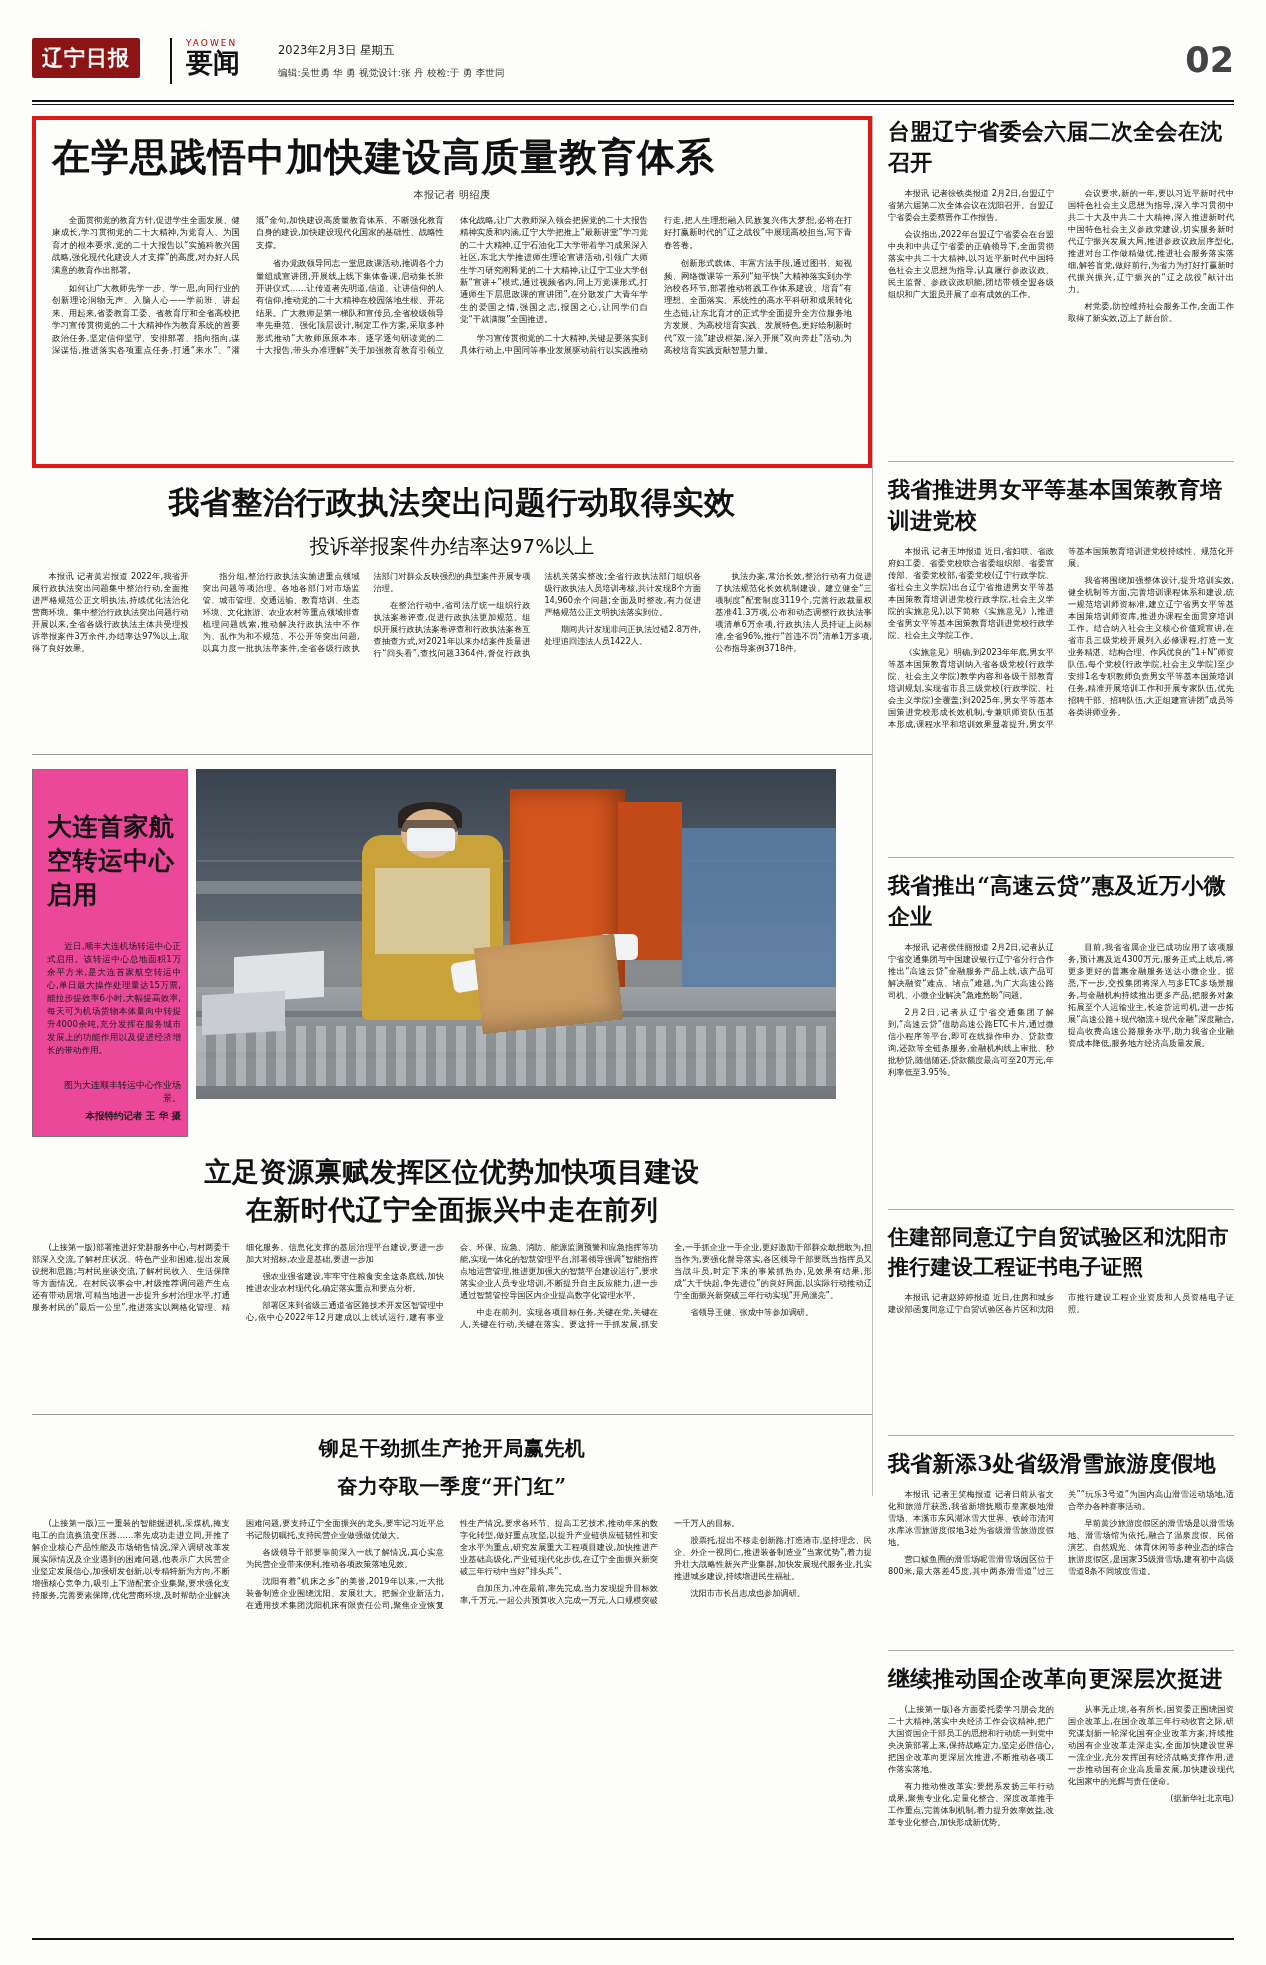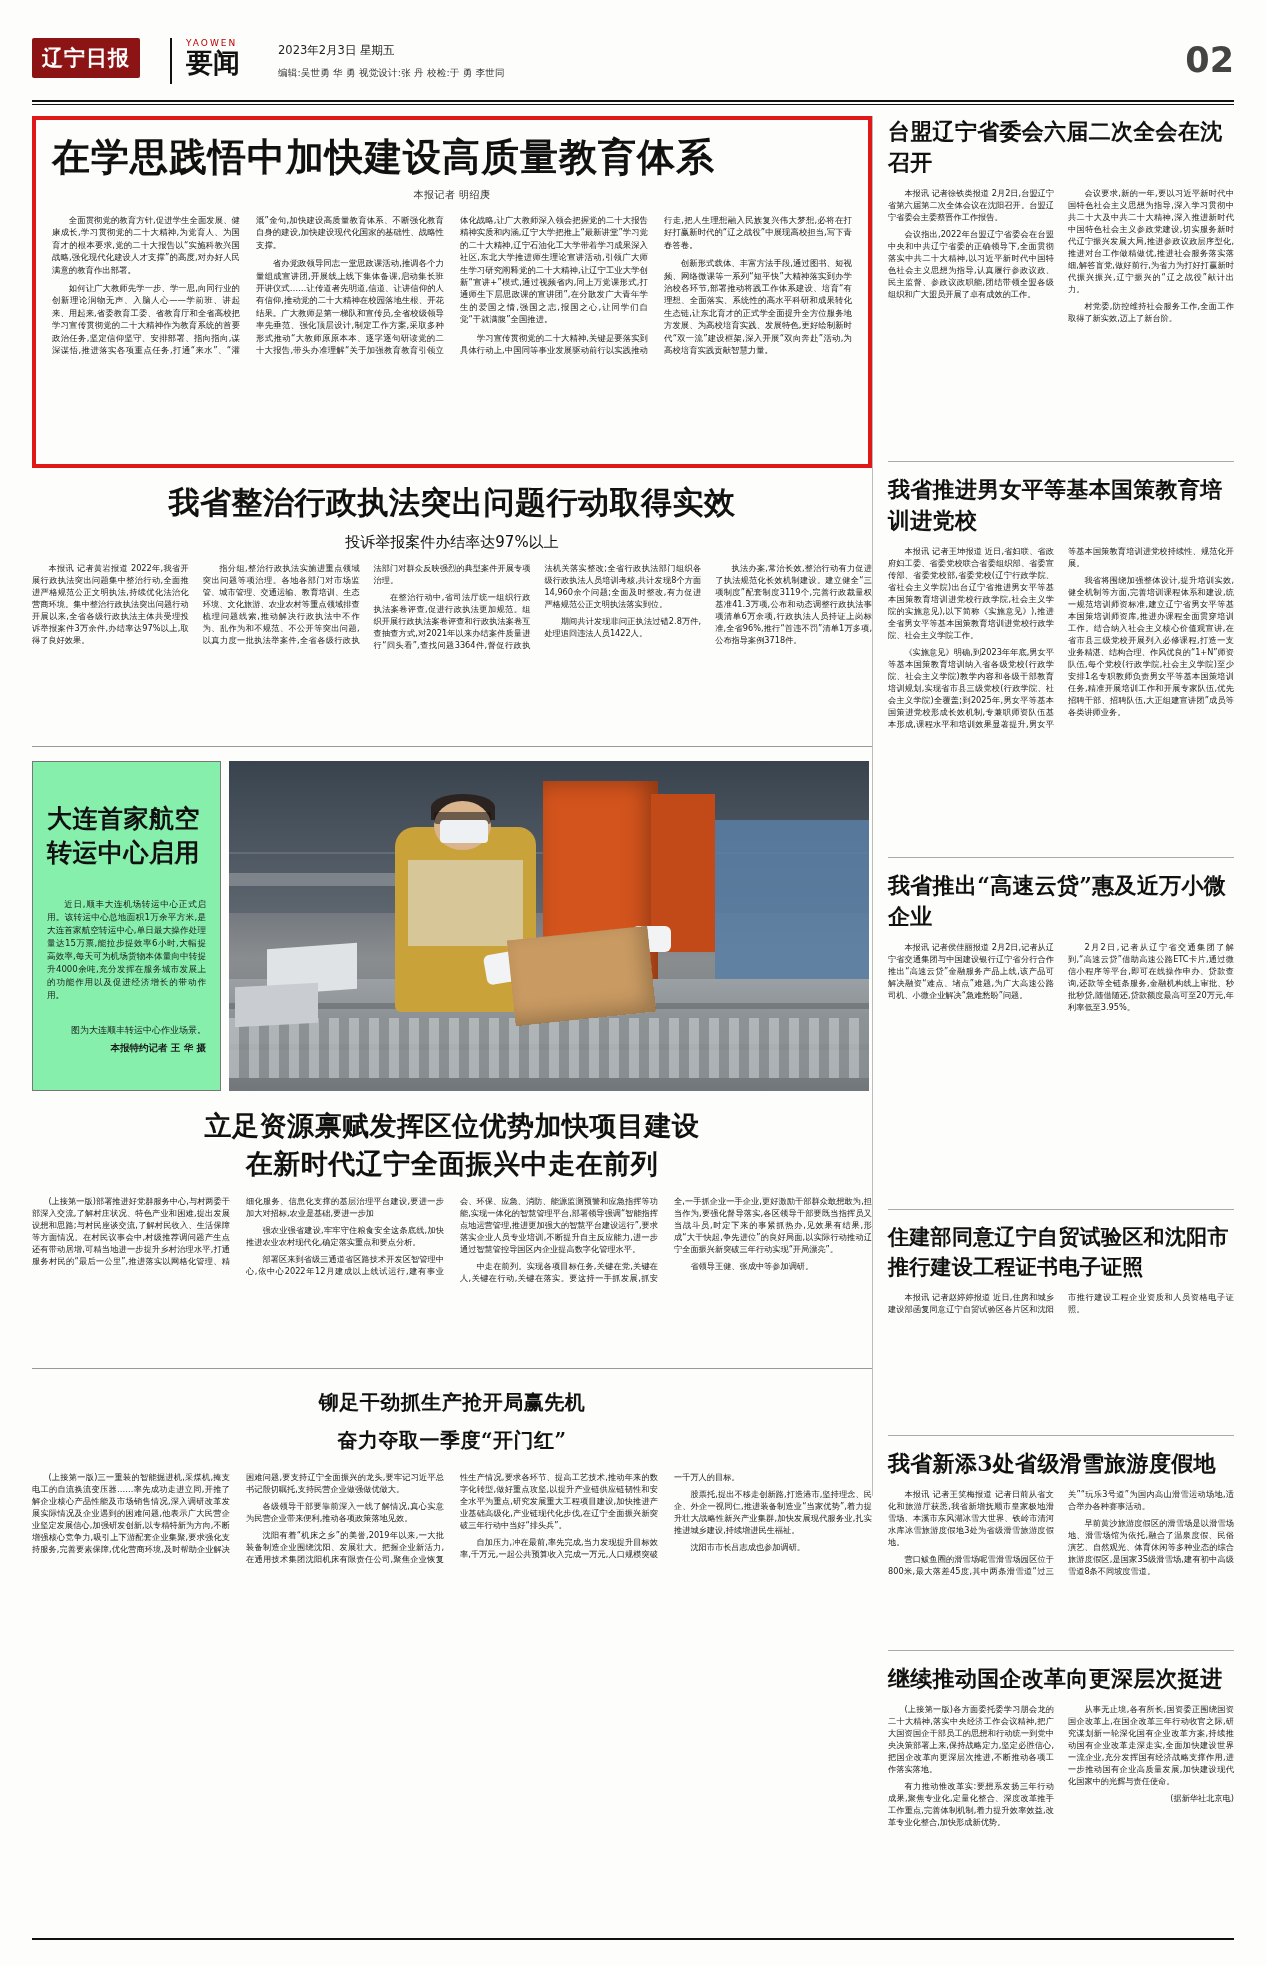--- a/index.html
+++ b/index.html
@@ -65,35 +65,35 @@
     height:240px;overflow:hidden;
   }
   .lead-cols p{margin:0 0 6px 0;text-indent:2em;}
 
   
   .h2-wrap{margin-top:14px;width:840px;}
   .h2-title{
     font-family:"DejaVu Serif","Liberation Serif",serif;
     font-size:31px;font-weight:bold;text-align:center;letter-spacing:.5px;
   }
-  .h2-sub{font-size:15px;text-align:center;margin-top:9px;color:#111;}
+  .h2-sub{font-size:20px;text-align:center;margin-top:9px;color:#111;}
   .art-cols-5{
     column-count:5;column-gap:14px;margin-top:10px;
     font-size:8.2px;line-height:12px;text-align:justify;color:#1a1a1a;
     height:172px;overflow:hidden;
   }
   .art-cols-5 p{margin:0 0 5px 0;text-indent:2em;}
 
   .hr-thin{width:840px;height:1px;background:#999;margin:12px 0 0 0;}
 
   
   .photo-block{margin-top:14px;display:flex;width:840px;}
   .photo-cap{
-    width:189px;border:1px solid #777;box-sizing:border-box;padding:40px 14px 14px 14px;
-    background:#86efac;
+    width:156px;border:1px solid #777;box-sizing:border-box;padding:40px 6px 14px 14px;
+    background:#ec4899;
   }
   .photo-cap h3{
     margin:0;font-family:"DejaVu Serif","Liberation Serif",serif;
     font-size:25px;font-weight:bold;line-height:34px;letter-spacing:.5px;
   }
   .photo-cap p{font-size:8.6px;line-height:13px;text-align:justify;margin:28px 0 0 0;text-indent:2em;color:#1a1a1a;}
   .photo-cap .credit{text-align:right;font-size:9px;margin-top:22px;text-indent:0;}
   .photo-cap .credit2{text-align:right;font-size:9.5px;margin-top:4px;text-indent:0;font-weight:bold;}
   .photo{
     width:640px;height:330px;margin-left:8px;position:relative;overflow:hidden;
@@ -294,20 +294,21 @@
         <p>我省将围绕加强整体设计,提升培训实效,健全机制等方面,完善培训课程体系和建设,统一规范培训师资标准,建立辽宁省男女平等基本国策培训师资库,推进办课程全面贯穿培训工作。结合纳入社会主义核心价值观宣讲,在省市县三级党校开展列入必修课程,打造一支业务精湛、结构合理、作风优良的“1+N”师资队伍,每个党校(行政学院,社会主义学院)至少安排1名专职教师负责男女平等基本国策培训任务,精准开展培训工作和开展专家队伍,优先招聘干部、招聘队伍,大正组建宣讲团”成员等各类讲师业务。</p>
       </div>
     </div>
     <div class="r-sep"></div>
 
     <div class="r-block">
       <div class="r-title">我省推出“高速云贷”惠及近万小微企业</div>
       <div class="r-cols" style="height:256px;">
         <p>本报讯 记者侯佳丽报道 2月2日,记者从辽宁省交通集团与中国建设银行辽宁省分行合作推出“高速云贷”金融服务产品上线,该产品可解决融资“难点、堵点”难题,为广大高速公路司机、小微企业解决“急难愁盼”问题。</p>
         <p>2月2日,记者从辽宁省交通集团了解到,“高速云贷”借助高速公路ETC卡片,通过微信小程序等平台,即可在线操作申办、贷款查询,还款等全链条服务,金融机构线上审批、秒批秒贷,随借随还,贷款额度最高可至20万元,年利率低至3.95%。</p>
+        <p>目前,我省省属企业已成功应用了该项服务,预计惠及近4300万元,服务正式上线后,将更多更好的普惠金融服务送达小微企业。据悉,下一步,交投集团将深入与多ETC多场景服务,与金融机构持续推出更多产品,把服务对象拓展至个人运输业主,长途货运司机,进一步拓展“高速公路+现代物流+现代金融”深度融合,提高收费高速公路服务水平,助力我省企业融资成本降低,服务地方经济高质量发展。</p>
       </div>
     </div>
     <div class="r-sep"></div>
 
     <div class="r-block">
       <div class="r-title small">住建部同意辽宁自贸试验区和沈阳市推行建设工程证书电子证照</div>
       <div class="r-cols" style="height:132px;">
         <p>本报讯 记者赵婷婷报道 近日,住房和城乡建设部函复同意辽宁自贸试验区各片区和沈阳市推行建设工程企业资质和人员资格电子证照。</p>
       </div>
     </div>

